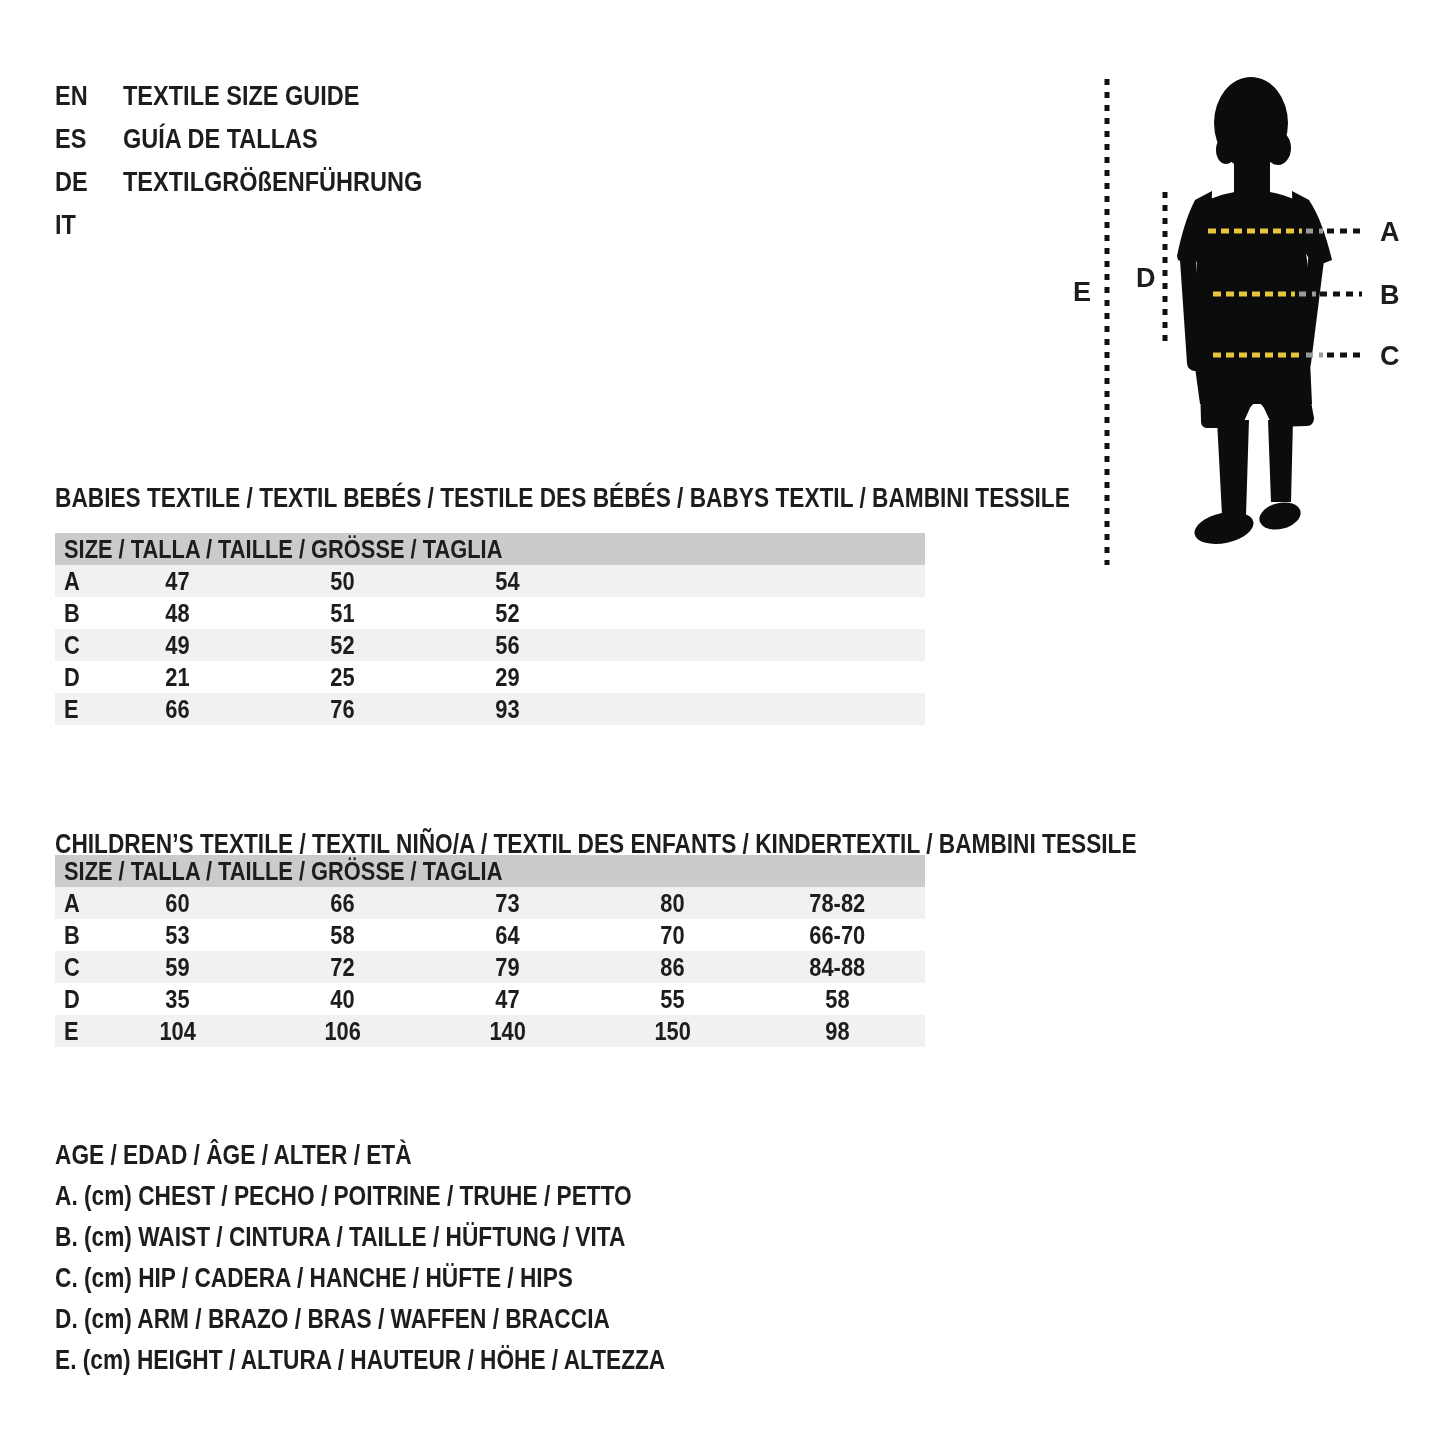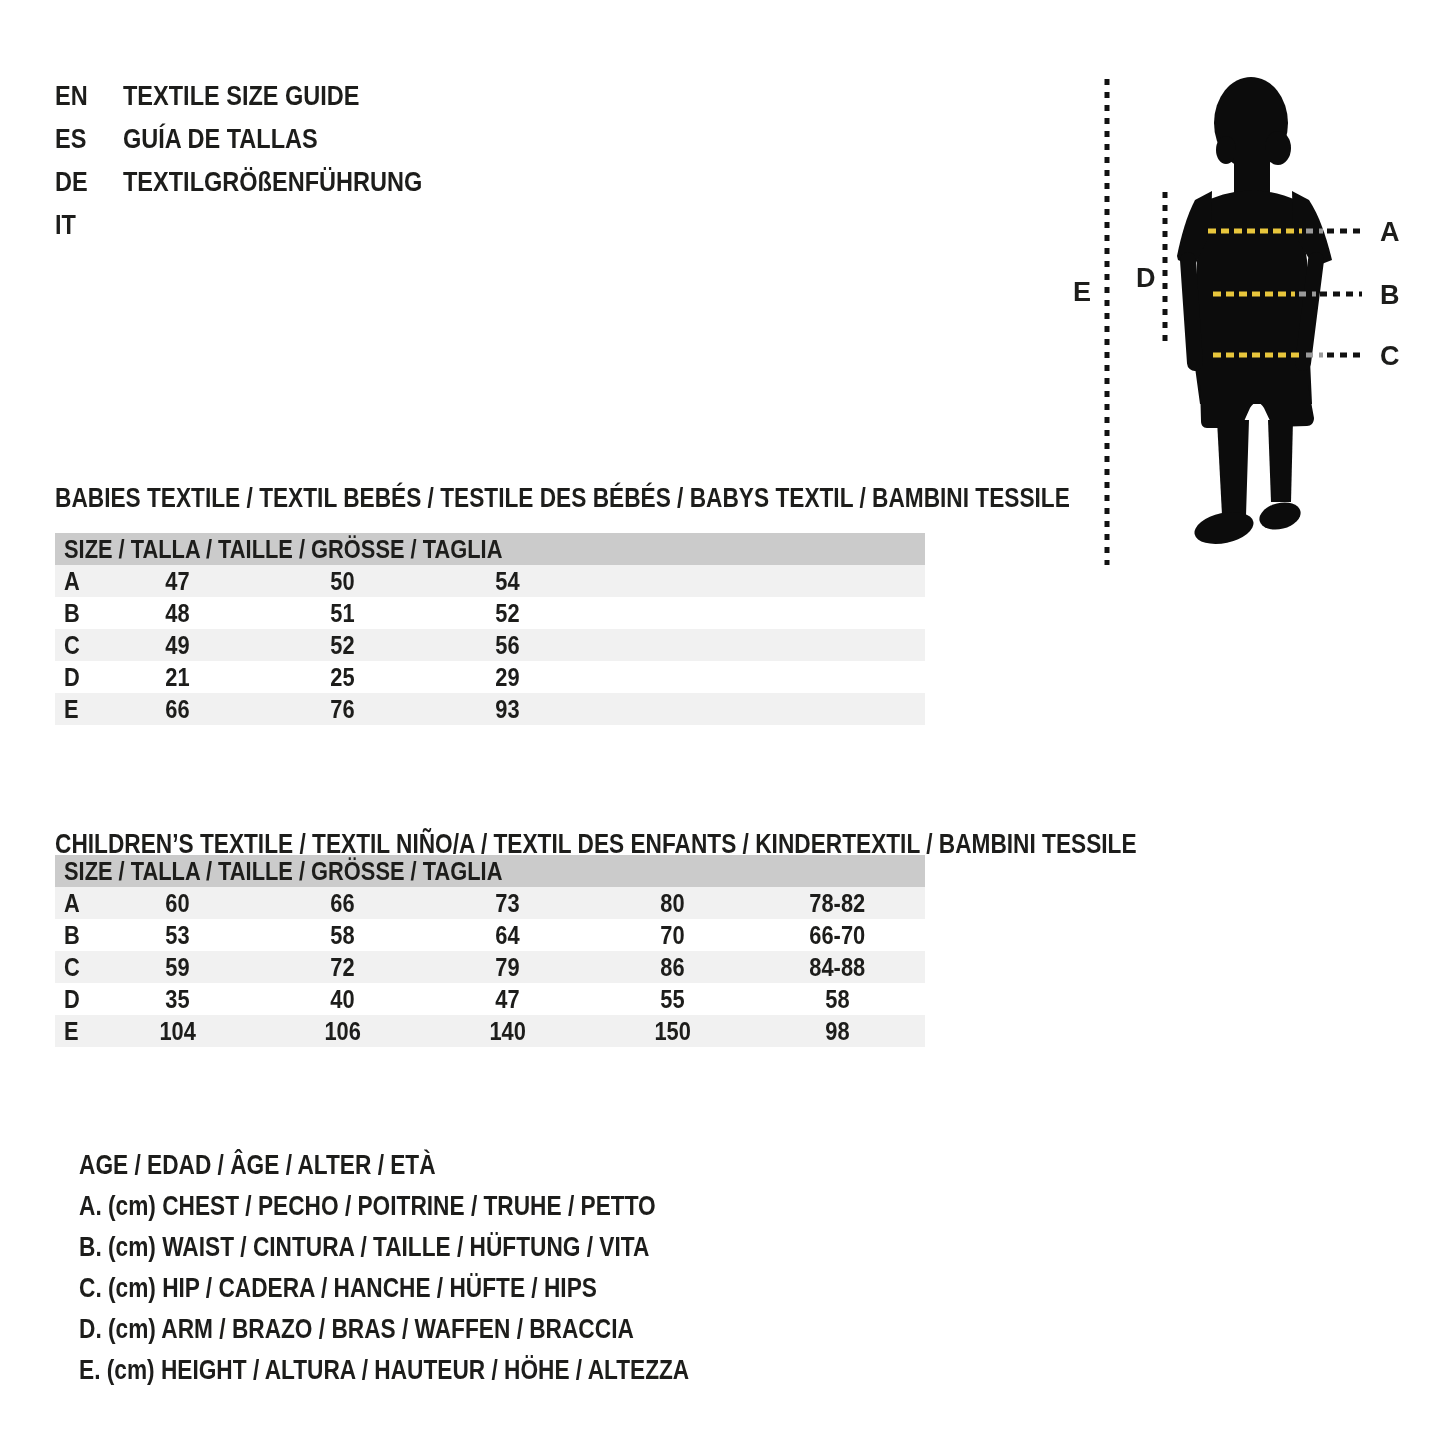--- a/index.html
+++ b/index.html
@@ -29,21 +29,21 @@
   }
   .grid-row { display:grid; height:32px; align-items:center; font-size:26px; font-weight:700; }
   .b-cols { grid-template-columns:40px 165px 165px 165px 1fr; }
   .c-cols { grid-template-columns:40px 165px 165px 165px 165px 165px 1fr; }
   .grid-row .cell { text-align:center; }
   .grid-row .cell.label { text-align:left; padding-left:9px; }
   .stripe { background:#f1f1f1; }
 
   
   #legend { left:55px; top:1140px; }
-  .legend-line { height:41px; display:flex; align-items:flex-end; font-size:27px; font-weight:700;margin-left:24px; }
+  .legend-line { height:41px; display:flex; align-items:flex-start; font-size:27px; font-weight:700; }
 
   
   #figure-svg { left:1040px; top:60px; }
   #figure-svg text { font-family:"Liberation Sans","DejaVu Sans",sans-serif; font-weight:700; font-size:27px; fill:#1d1d1b; }
 </style>
 </head>
 <body>
 
 <div id="page">
 

